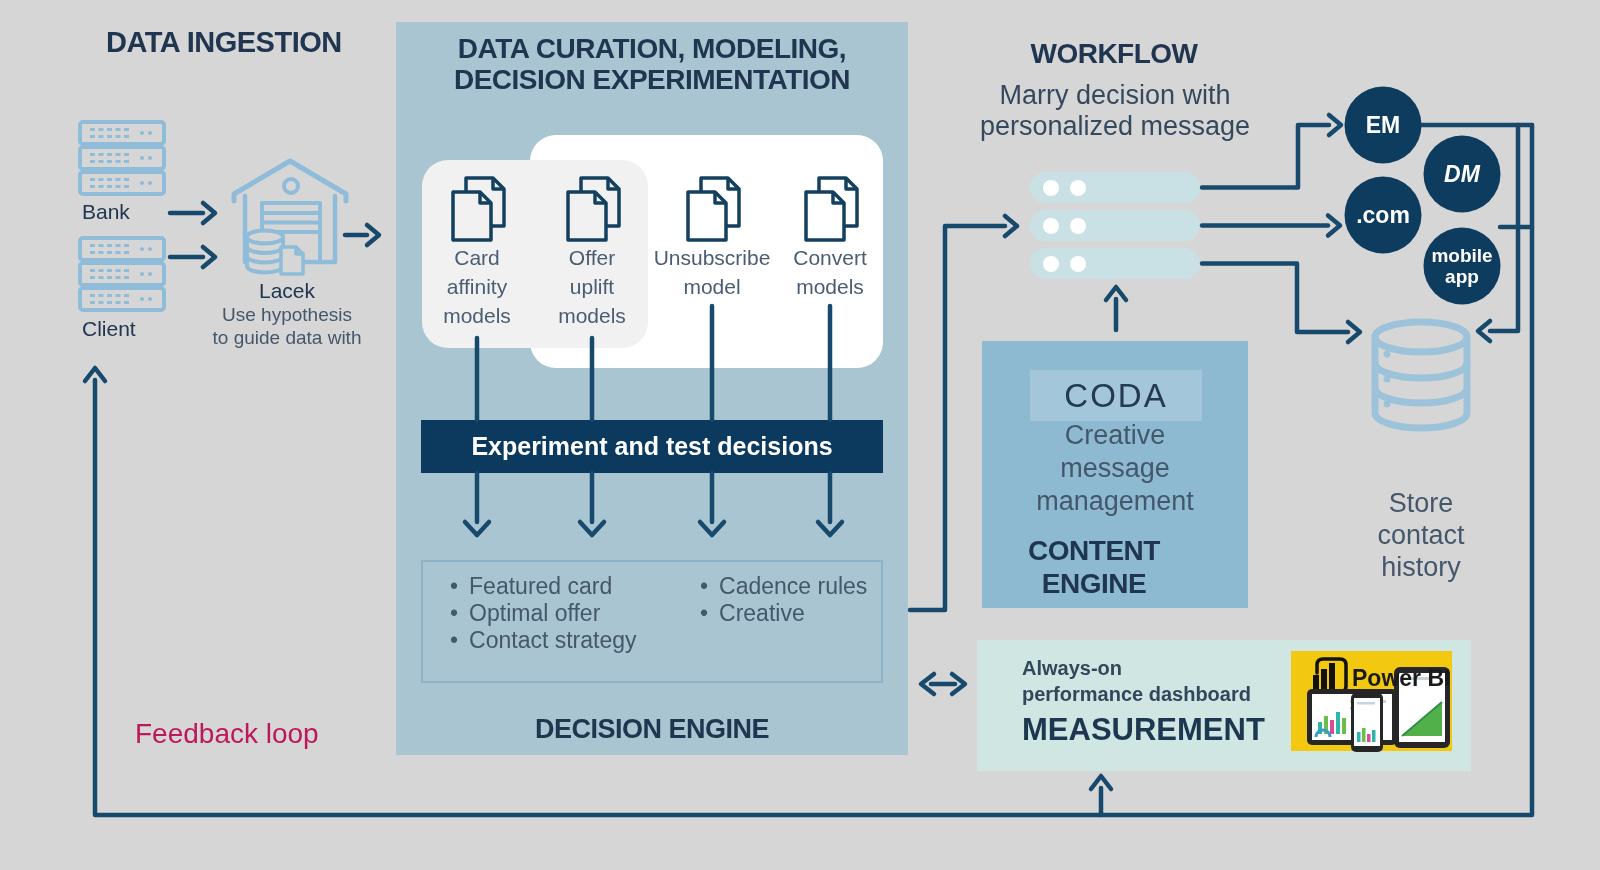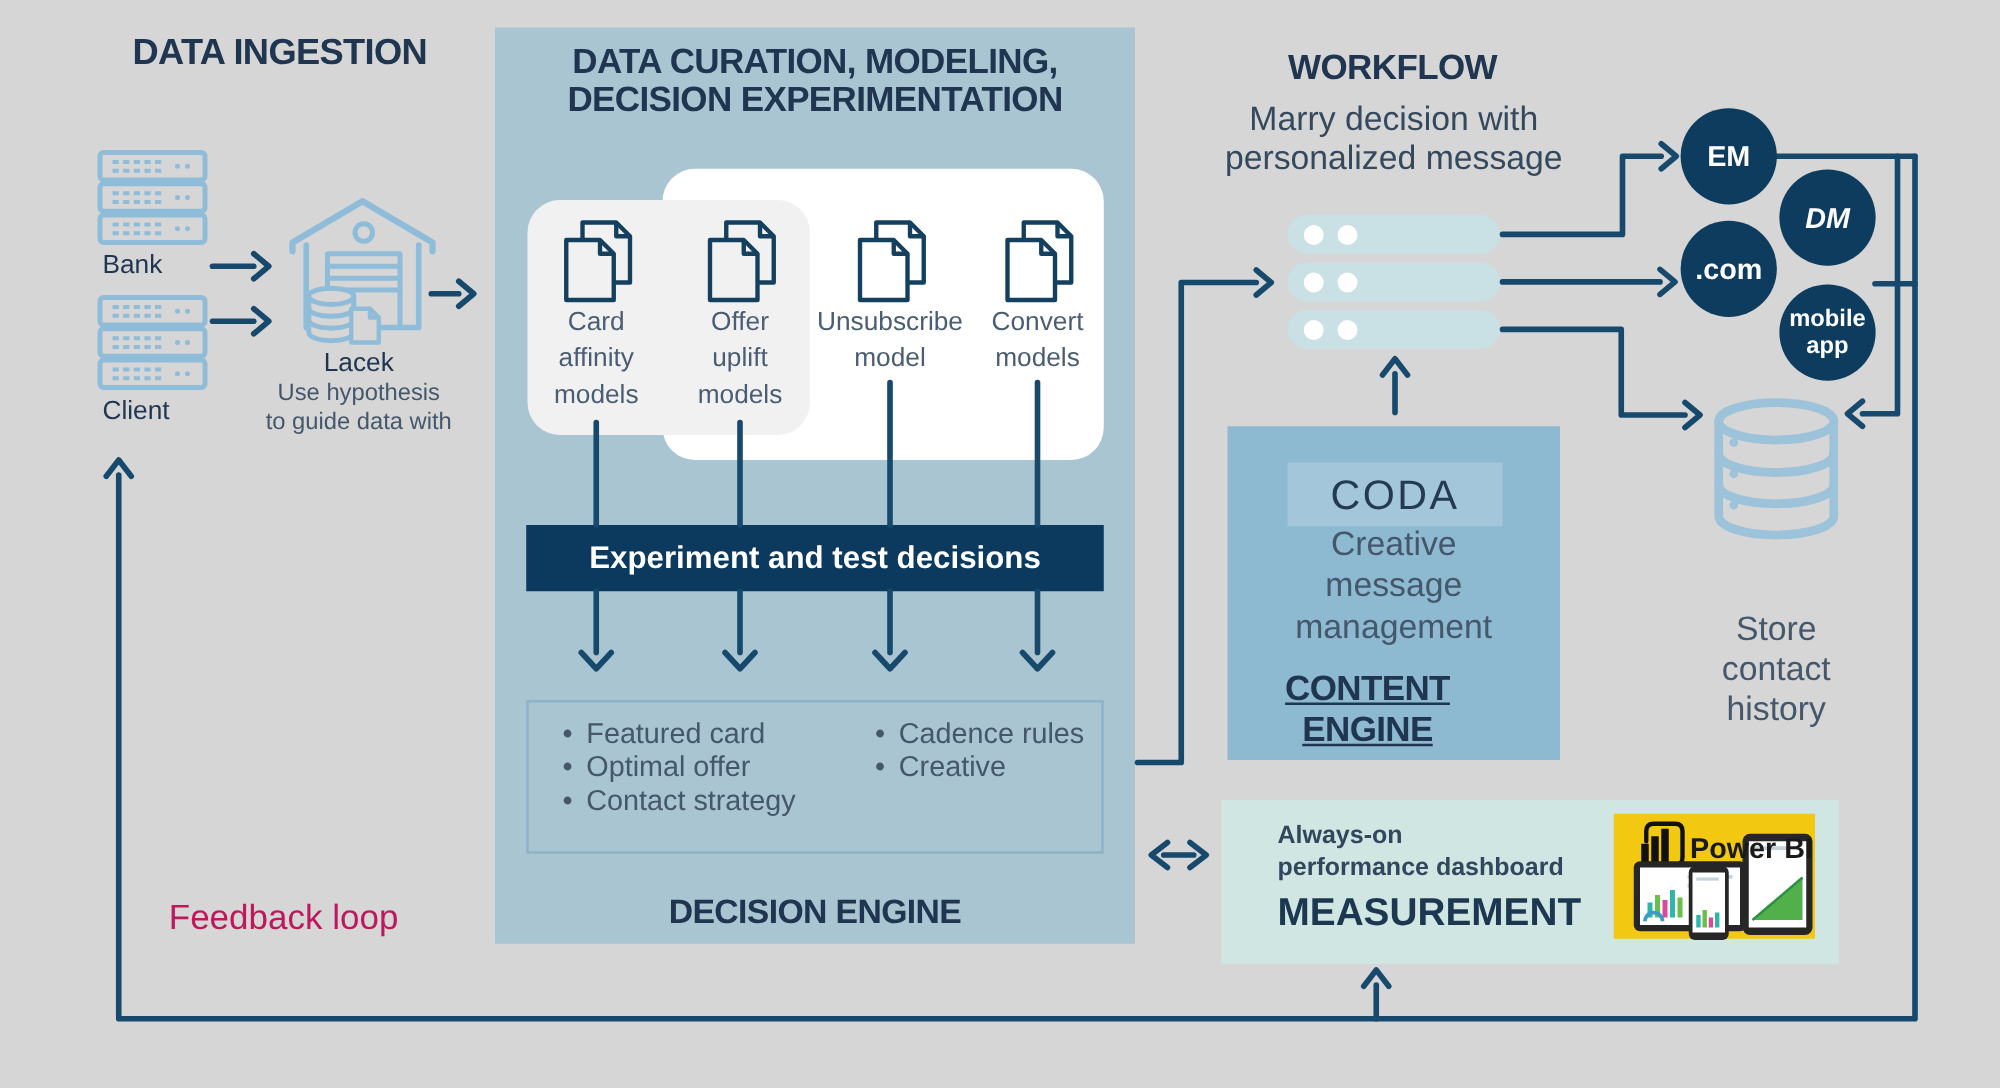--- a/index.html
+++ b/index.html
@@ -325,21 +325,21 @@
     <div class="circle-label pre ctr" style="left:1424px;top:228px;width:76px;height:76px;font-size:19px;line-height:21px;">mobile
 app</div>
 
     <div class="abs slate pre ctr" style="left:1341px;top:470px;width:160px;font-size:27px;line-height:32px;margin-top:17px;">Store
 contact
 history</div>
 
     <div class="abs slate pre ctr" style="left:982px;top:419px;width:266px;font-size:27px;line-height:33px;">Creative
 message
 management</div>
-    <div class="abs h2 pre ctr" style="left:982px;top:534px;width:224px;line-height:33px;text-decoration:underline;">CONTENT
+    <div class="abs h2 pre ctr" style="left:982px;top:534px;width:224px;line-height:33px;">CONTENT
 ENGINE</div>
 
     <div class="abs pre" style="left:1022px;top:655px;font-size:20px;font-weight:700;color:#32475c;line-height:26px;">Always-on
 performance dashboard</div>
     <div class="abs" style="left:1022px;top:712px;font-size:31px;font-weight:700;color:#1d3750;">MEASUREMENT</div>
     <div class="abs" style="left:1352px;top:665px;font-size:23px;font-weight:700;color:#1a1a1a;">Power BI</div>
   </div>
 </div>
 
 </body></html>

